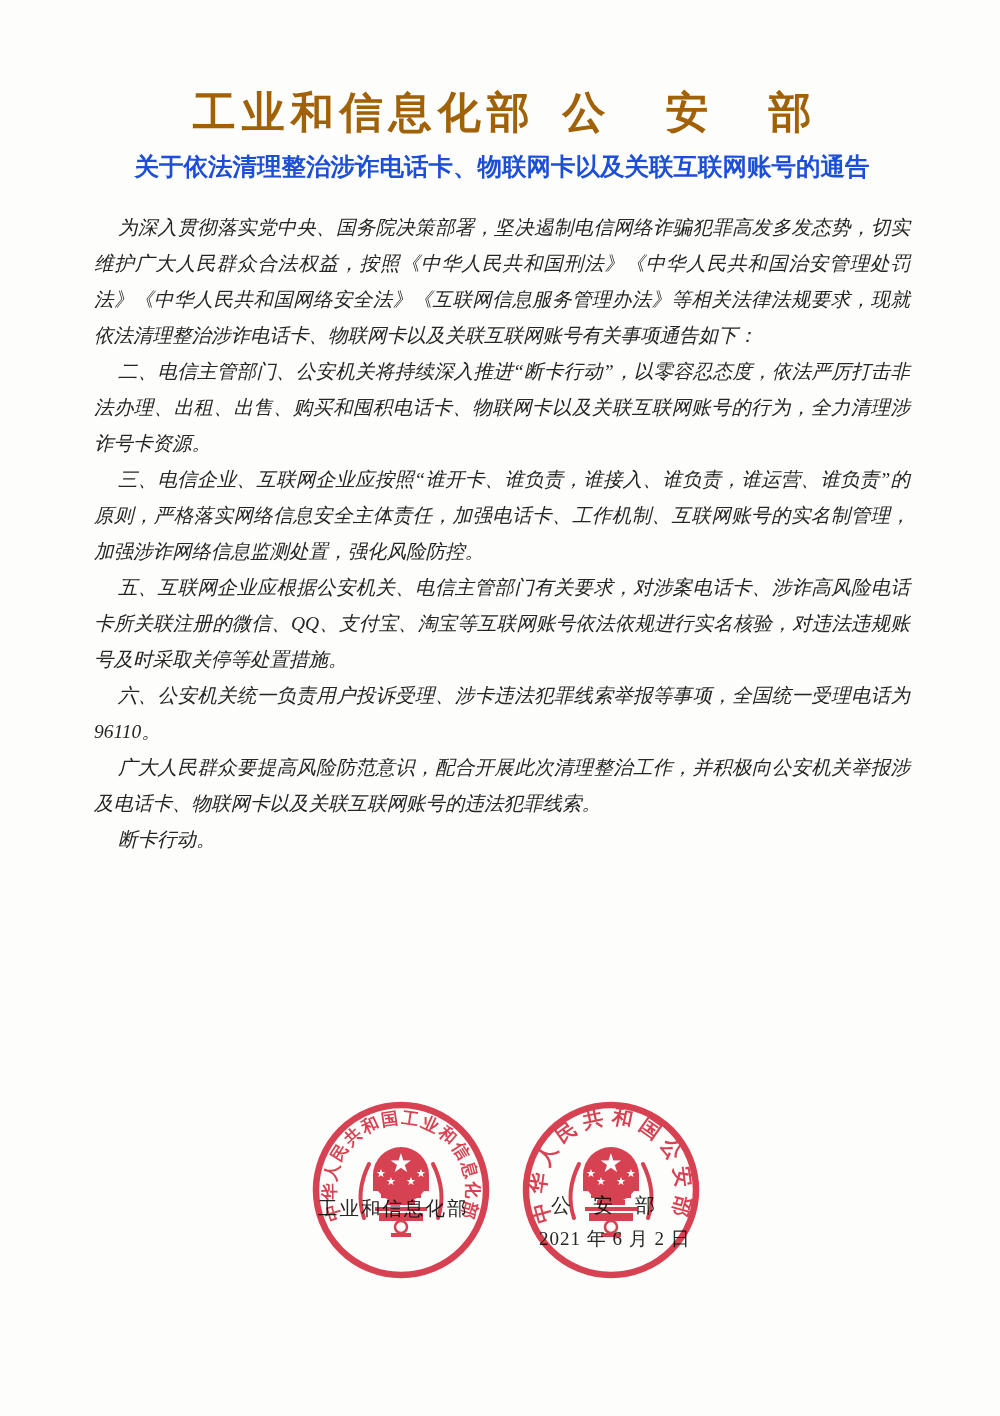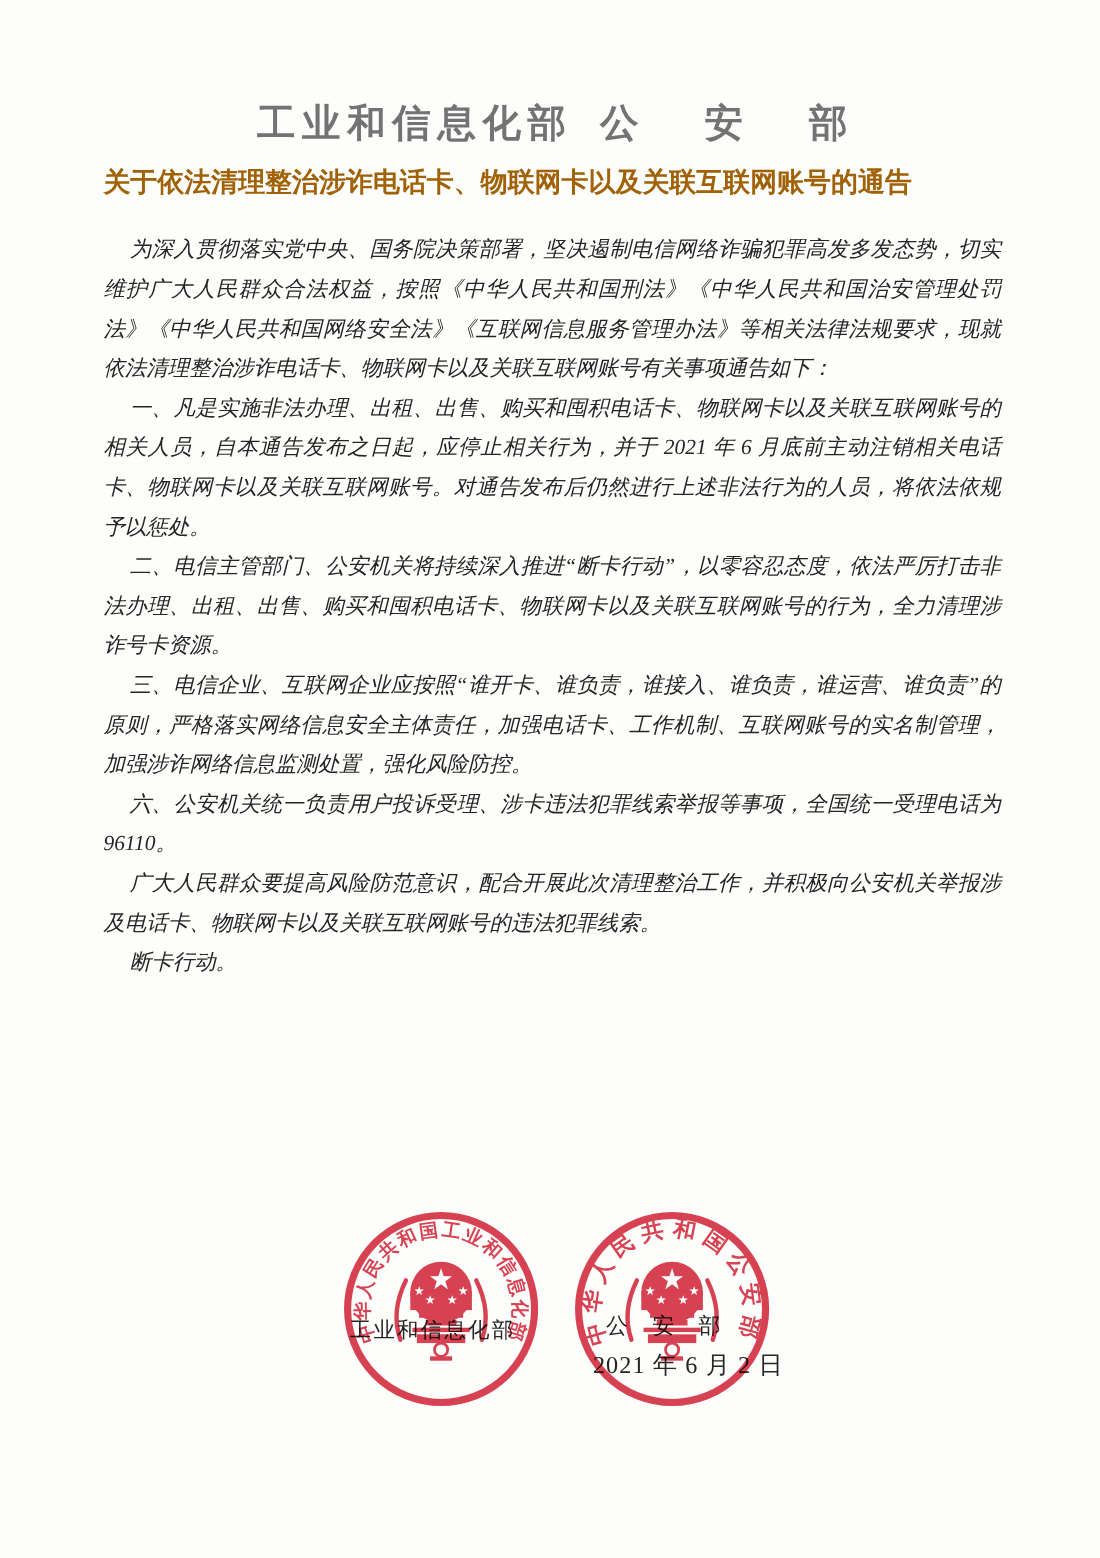--- a/index.html
+++ b/index.html
@@ -11,34 +11,34 @@
     overflow: hidden;
     font-family: "Liberation Serif", "DejaVu Serif", serif;
     color: #252525;
   }
   .content { padding: 92px 90px 0 94px; }
 
   .header-line {
     text-align: center;
     white-space: nowrap;
     font-weight: bold;
-    font-size: 35px;
+    font-size: 43px;
     line-height: 42px;
-    color: #737373;
+    color: #a16207;
   }
   .ministry-left  { letter-spacing: 6px;  margin-right: -6px; }
   .ministry-right { margin-left: 22px; letter-spacing: 60px; margin-right: -60px; }
 
   .doc-title {
     margin-top: 18px;
-    text-align: left;
+    text-align: center;
     font-weight: bold;
     font-size: 24.5px;
     line-height: 30px;
-    color: #a16207;
+    color: #1d4ed8;
   }
 
   .body-text {
     margin-top: 28px;
     font-size: 19.5px;
     line-height: 36px;
     text-align: justify;
     font-style: italic;
   }
   .body-text p { margin: 0; text-indent: 24px; }
@@ -49,42 +49,42 @@
 
   .overlay-black {
     position: absolute;
     color: #262626;
     mix-blend-mode: multiply;
     white-space: nowrap;
     z-index: 3;
   }
   .signer-miit { left: 318px; top: 1195px; font-size: 19.5px; letter-spacing: 2px; }
   .signer-mps  { left: 551px; top: 1192px; font-size: 20px;   letter-spacing: 22px; }
-  .seal-date   { left: 539px; top: 1226px; font-size: 22px;   letter-spacing: 1px; }
+  .seal-date   { left: 539px; top: 1226px; font-size: 19px;   letter-spacing: 1px; }
 
   .seal-ring-text { font-family: "Liberation Serif", "DejaVu Serif", serif; font-weight: bold; }
 </style>
 </head>
 <body>
 
 <div class="page">
   <div class="content">
 
     <div class="header-line">
       <span class="ministry-left">工业和信息化部</span>
       <span class="ministry-right">公安部</span>
     </div>
 
     <div class="doc-title">关于依法清理整治涉诈电话卡、物联网卡以及关联互联网账号的通告</div>
 
     <div class="body-text">
       <p>为深入贯彻落实党中央、国务院决策部署，坚决遏制电信网络诈骗犯罪高发多发态势，切实维护广大人民群众合法权益，按照《中华人民共和国刑法》《中华人民共和国治安管理处罚法》《中华人民共和国网络安全法》《互联网信息服务管理办法》等相关法律法规要求，现就依法清理整治涉诈电话卡、物联网卡以及关联互联网账号有关事项通告如下：</p>
-      <p>一、凡是实施非法办理、出租、出售、购买和囤积电话卡、物联网卡以及关联互联网账号的相关人员，自本通告发布之日起，应停止相关行为，并于 2021 年 6 月底前主动注销相关电话卡、物联网卡以及关联互联网账号。对通告发布后仍然进行上述非法行为的人员，将依法依规予以惩处。</p>
       <p>二、电信主管部门、公安机关将持续深入推进“断卡行动”，以零容忍态度，依法严厉打击非法办理、出租、出售、购买和囤积电话卡、物联网卡以及关联互联网账号的行为，全力清理涉诈号卡资源。</p>
       <p>三、电信企业、互联网企业应按照“谁开卡、谁负责，谁接入、谁负责，谁运营、谁负责”的原则，严格落实网络信息安全主体责任，加强电话卡、工作机制、互联网账号的实名制管理，加强涉诈网络信息监测处置，强化风险防控。</p>
+      <p>五、互联网企业应根据公安机关、电信主管部门有关要求，对涉案电话卡、涉诈高风险电话卡所关联注册的微信、QQ、支付宝、淘宝等互联网账号依法依规进行实名核验，对违法违规账号及时采取关停等处置措施。</p>
       <p>六、公安机关统一负责用户投诉受理、涉卡违法犯罪线索举报等事项，全国统一受理电话为 96110。</p>
       <p>广大人民群众要提高风险防范意识，配合开展此次清理整治工作，并积极向公安机关举报涉及电话卡、物联网卡以及关联互联网账号的违法犯罪线索。</p>
       <p>断卡行动。</p>
     </div>
   </div>
 
   <svg class="seal seal-left" viewBox="0 0 180 180">
     <defs>
       <path id="arc-miit" d="M 32.9 123 A 66 66 0 1 1 147.1 123" fill="none"></path>
     </defs>

